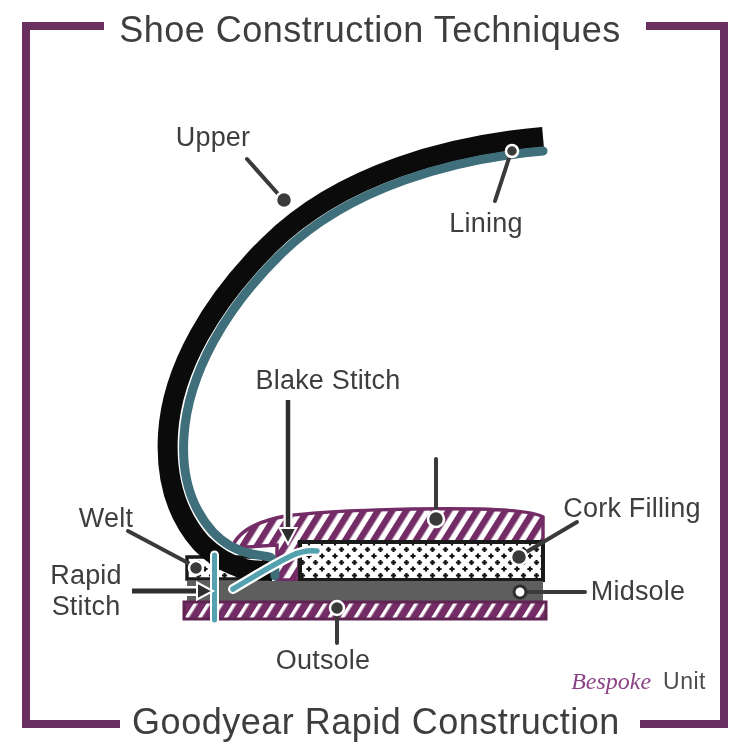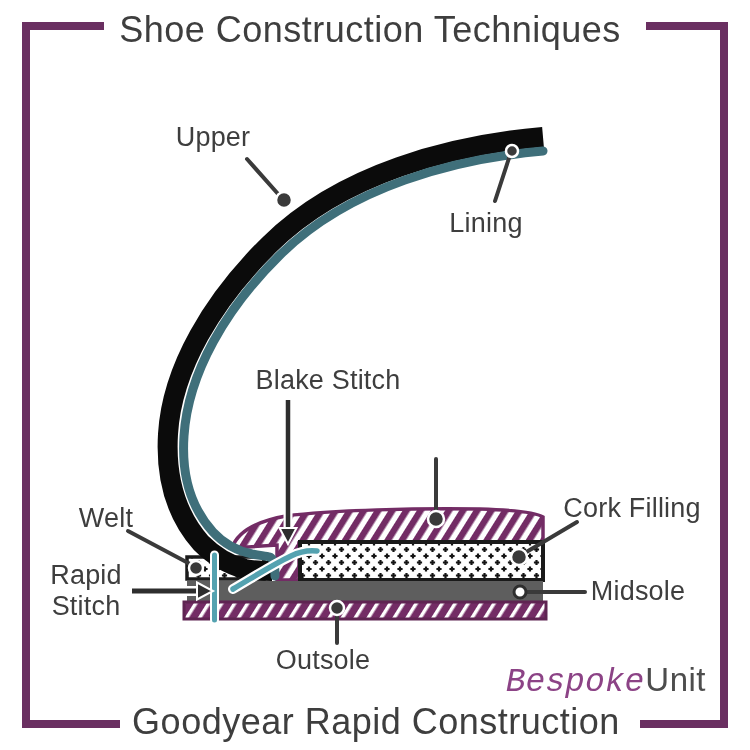--- a/index.html
+++ b/index.html
@@ -36,25 +36,25 @@
     position:absolute;transform:translate(-50%,-50%);
     font-size:27px;color:var(--c-label,#3e3e3e);white-space:nowrap;
     text-align:center;line-height:31px;letter-spacing:0.2px;
   }
   .title{
     position:absolute;transform:translate(-50%,-50%);
     font-size:36px;color:var(--c-label,#3e3e3e);white-space:nowrap;letter-spacing:0.5px;
   }
   .brand{position:absolute;transform:translateY(-50%);white-space:nowrap;}
   .brand-script{
-    font-family:Liberation Mono, monospace;font-style:italic;
-    font-size:33px;color:var(--c-brand-script,#8c4386);
+    font-family:Liberation Serif, serif;font-style:italic;
+    font-size:24px;color:var(--c-brand-script,#8c4386);
   }
   .brand-plain{
-    font-size:33px;color:var(--c-brand-plain,#4d4d4d);letter-spacing:0.5px;margin-left:1px;
+    font-size:23px;color:var(--c-brand-plain,#4d4d4d);letter-spacing:0.5px;margin-left:12px;
   }
 </style>
 </head>
 <body>
 
 <div class="canvas">
 
   <svg width="750" height="750" viewBox="0 0 750 750">
     <defs>
       <pattern id="p-insole" width="12" height="12" patternUnits="userSpaceOnUse" patternTransform="rotate(32)">

